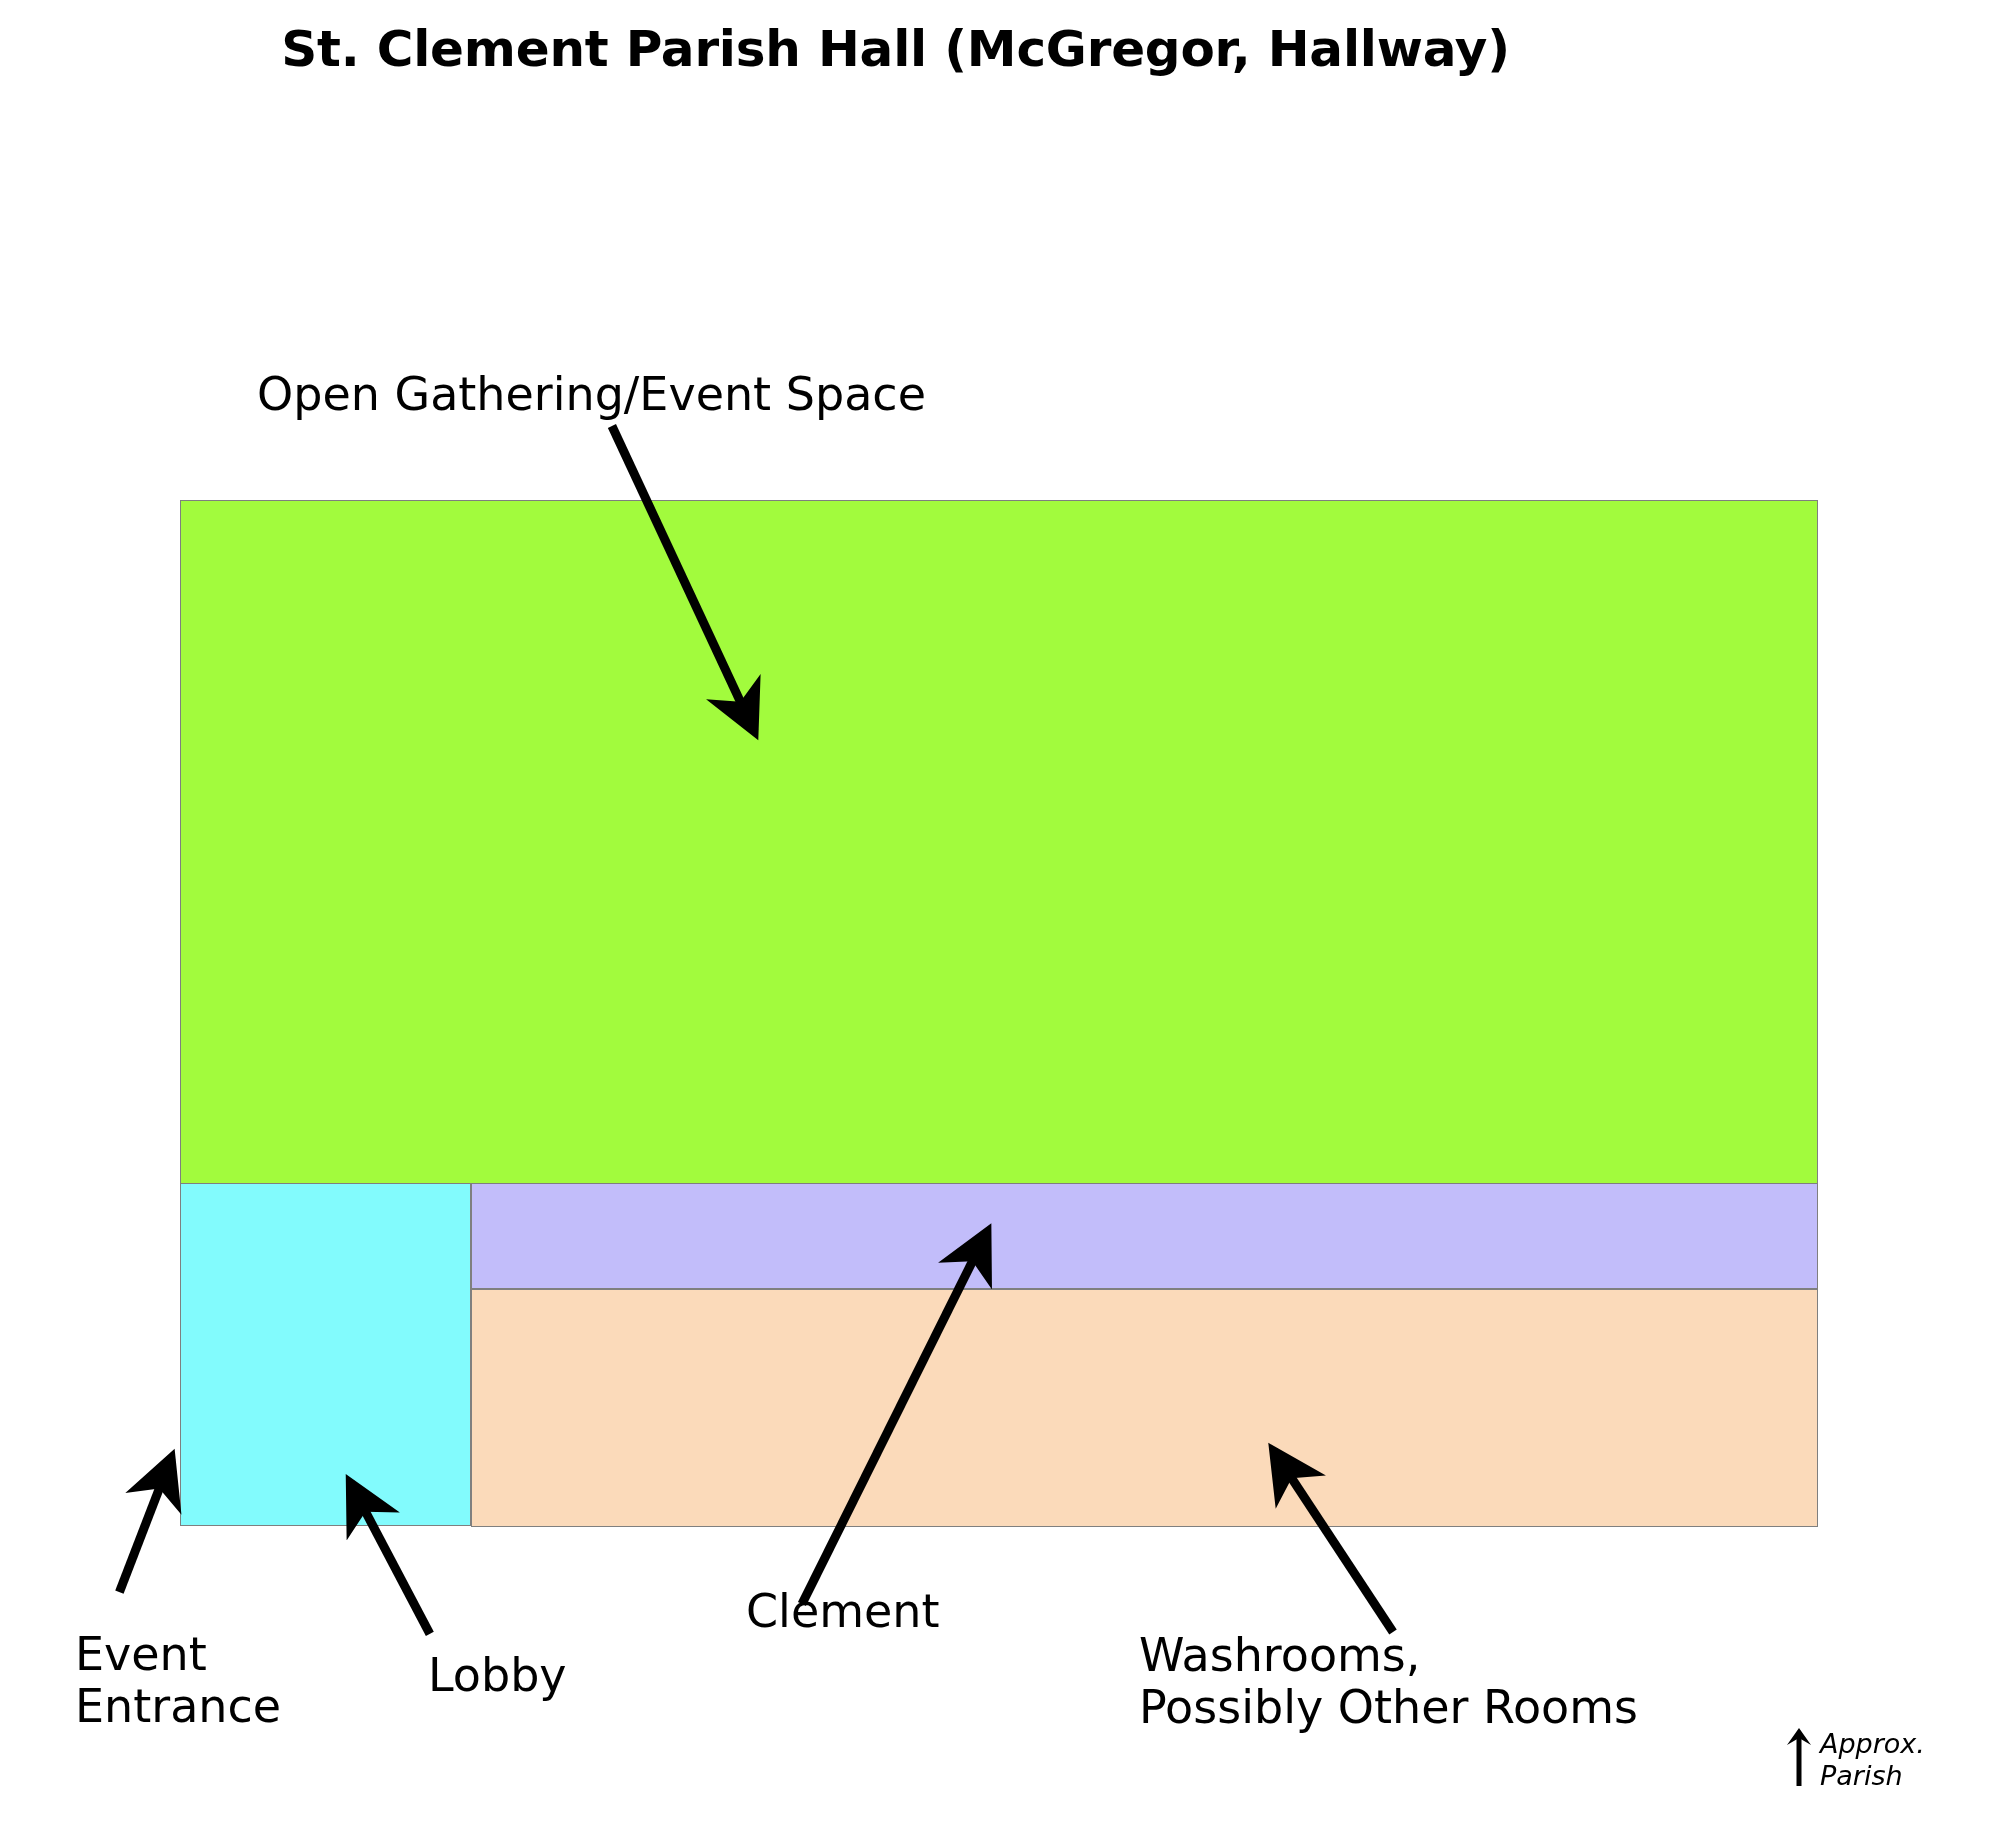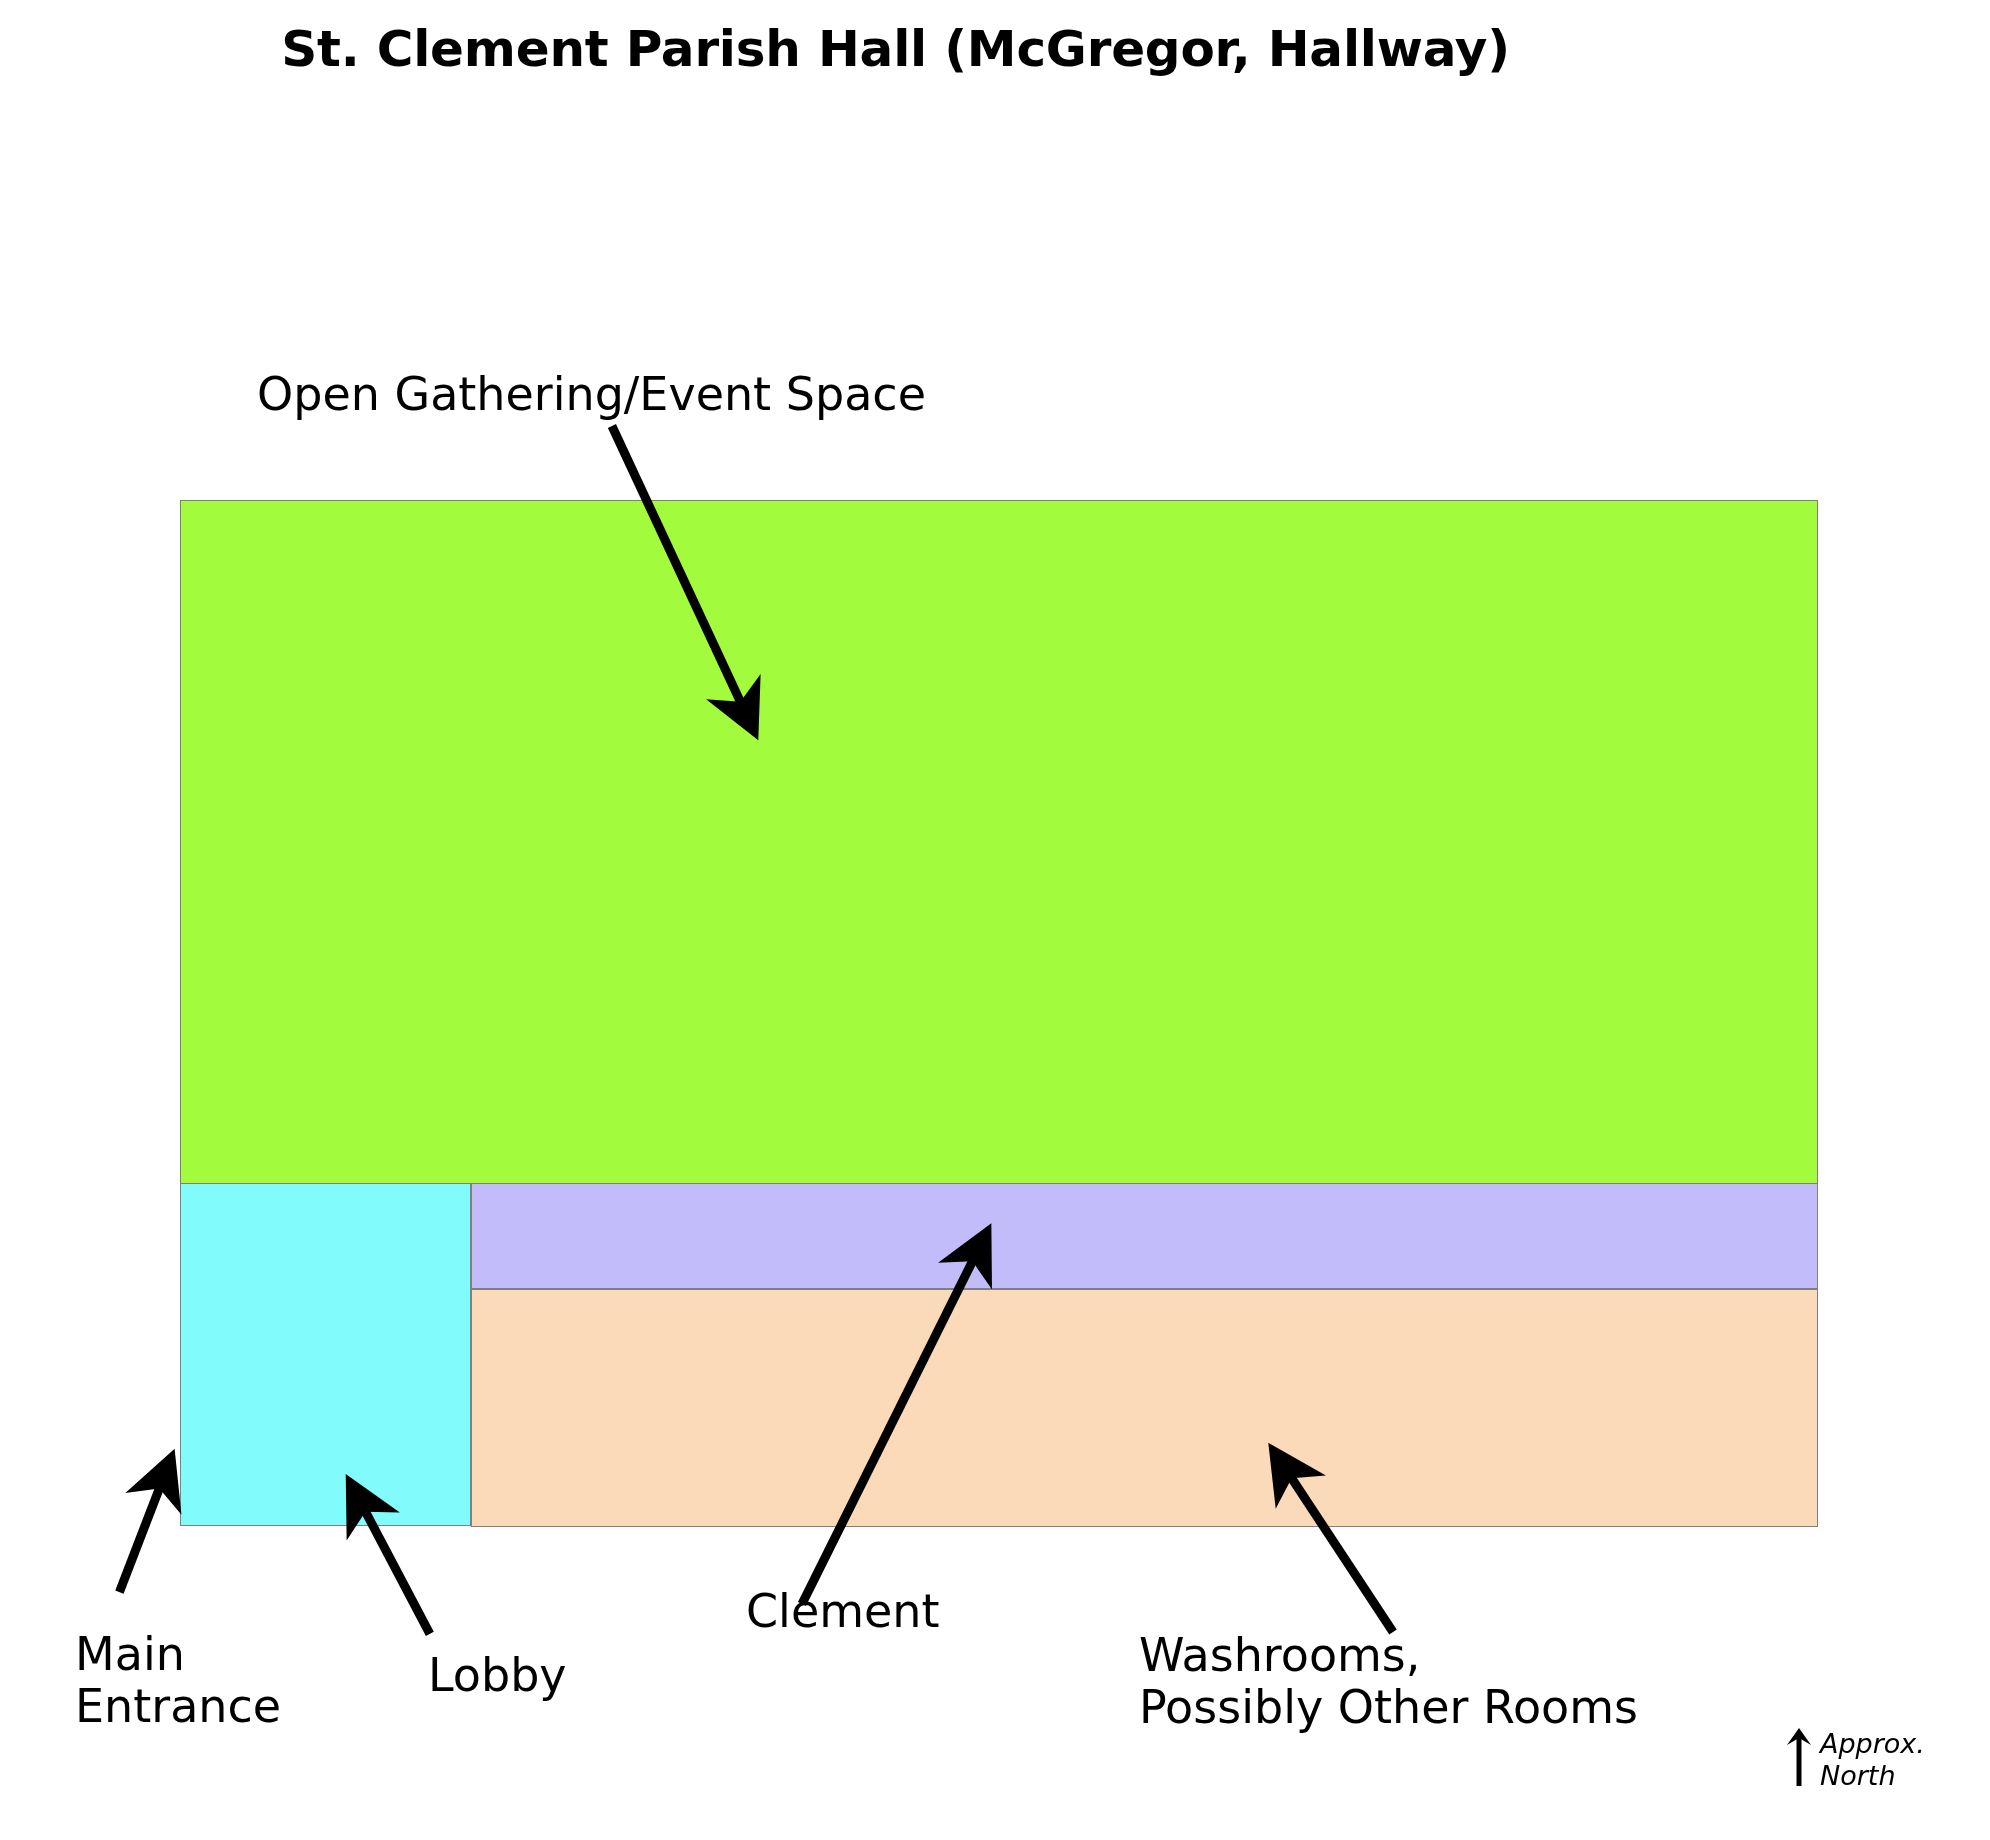--- a/index.html
+++ b/index.html
@@ -115,29 +115,29 @@
     </defs>
     <line x1="615" y1="428" x2="758" y2="735" stroke="#000000" stroke-width="9" marker-end="url(#ah)"></line>
     <line x1="120" y1="1600" x2="172" y2="1465" stroke="#000000" stroke-width="9" marker-end="url(#ah)"></line>
     <line x1="432" y1="1642" x2="352" y2="1490" stroke="#000000" stroke-width="9" marker-end="url(#ah)"></line>
     <line x1="806" y1="1612" x2="992" y2="1238" stroke="#000000" stroke-width="9" marker-end="url(#ah)"></line>
     <line x1="1400" y1="1640" x2="1280" y2="1458" stroke="#000000" stroke-width="9" marker-end="url(#ah)"></line>
   </svg>
 
   <div class="annot" id="label-event-space">Open Gathering/Event Space</div>
   <div class="annot" id="label-hallway">Clement</div>
-  <div class="annot" id="label-main-entrance">Main
+  <div class="annot" id="label-main-entrance">Event
 Entrance</div>
   <div class="annot" id="label-lobby">Lobby</div>
   <div class="annot" id="label-washrooms">Washrooms,
 Possibly Other Rooms</div>
 
   <div id="north-indicator">
     <svg width="26" height="62" viewBox="0 0 26 62" xmlns="http://www.w3.org/2000/svg">
       <line x1="13" y1="60" x2="13" y2="7" stroke="#000000" stroke-width="5"></line>
       <path d="M 13 2 L 25 19 L 13 12 L 1 19 Z" fill="#000000"></path>
     </svg>
     <div class="north-text">Approx.
-North</div>
+Parish</div>
   </div>
 
 </div>
 
 
 </body></html>

